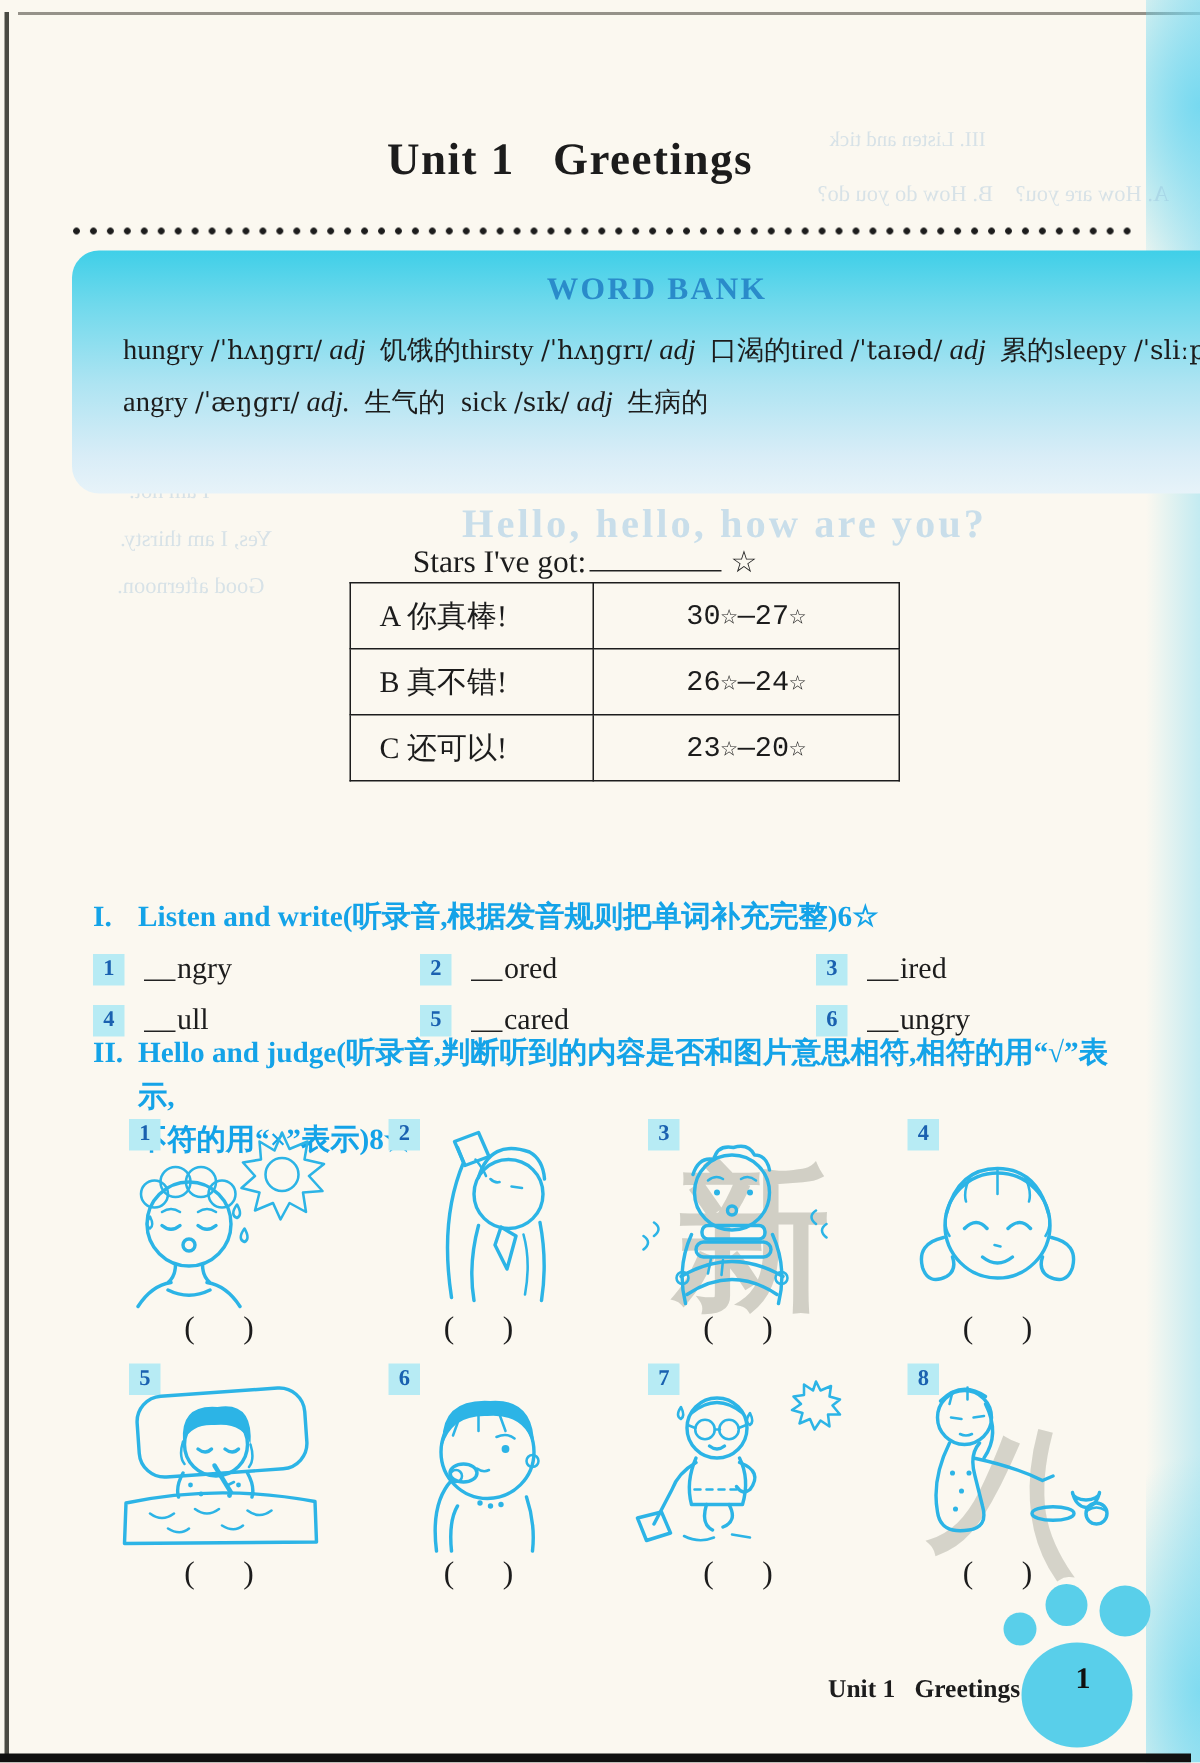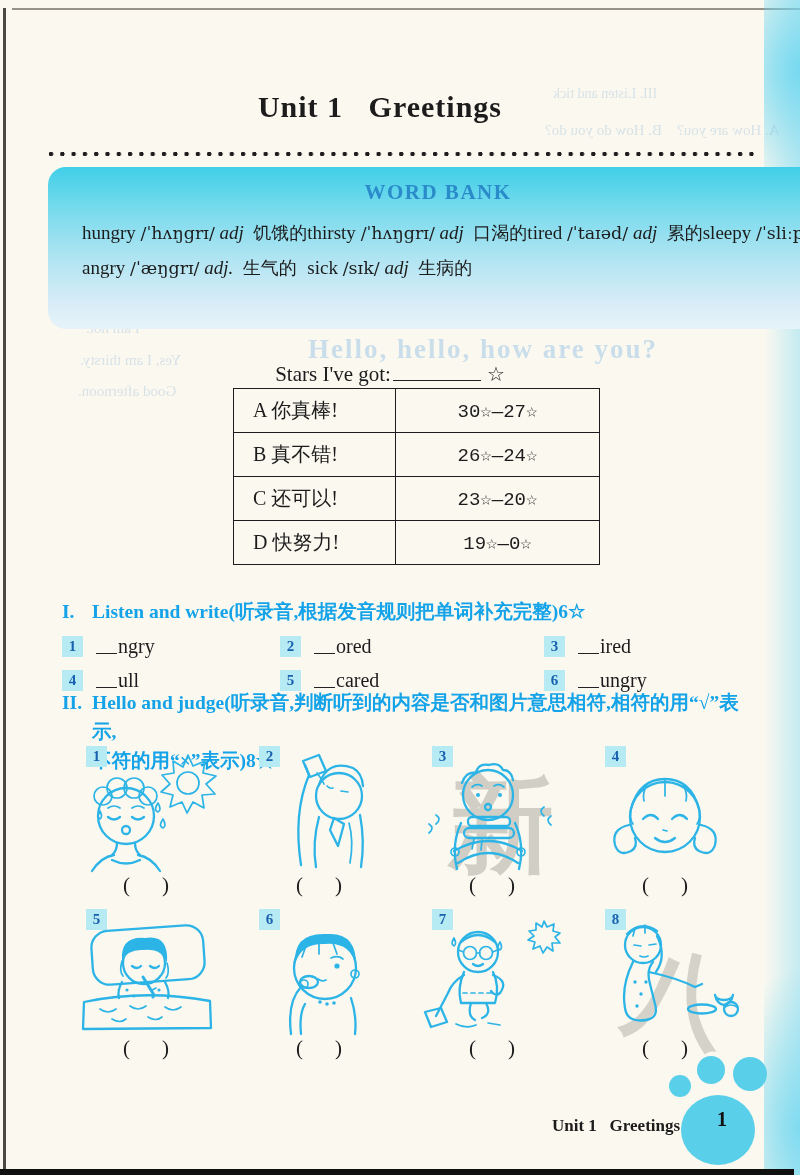--- a/index.html
+++ b/index.html
@@ -145,24 +145,20 @@
     <td class="grade">A 你真棒!</td>
     <td class="range">30☆—27☆</td>
   </tr>
   <tr>
     <td class="grade">B 真不错!</td>
     <td class="range">26☆—24☆</td>
   </tr>
   <tr>
     <td class="grade">C 还可以!</td>
     <td class="range">23☆—20☆</td>
-  </tr>
-  <tr>
-    <td class="grade">D 快努力!</td>
-    <td class="range">19☆—0☆</td>
   </tr>
 </tbody>
   </table>
 
 <div class="exercise-1">
   <div class="ex-head">
     <span class="ex-marker">I.</span>
     <span class="ex-head-text">Listen and write(听录音,根据发音规则把单词补充完整)6☆</span>
   </div>
   <div class="ex1-grid">

